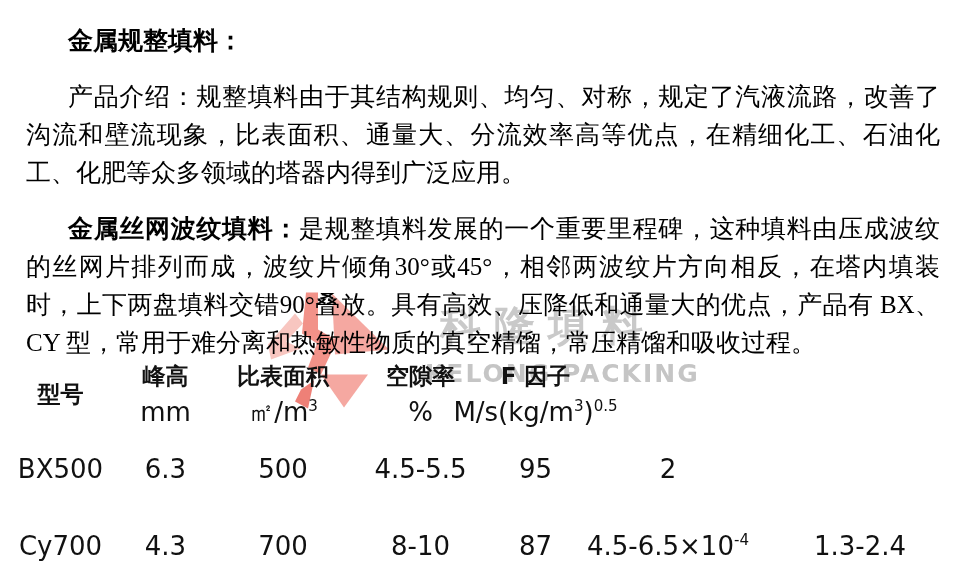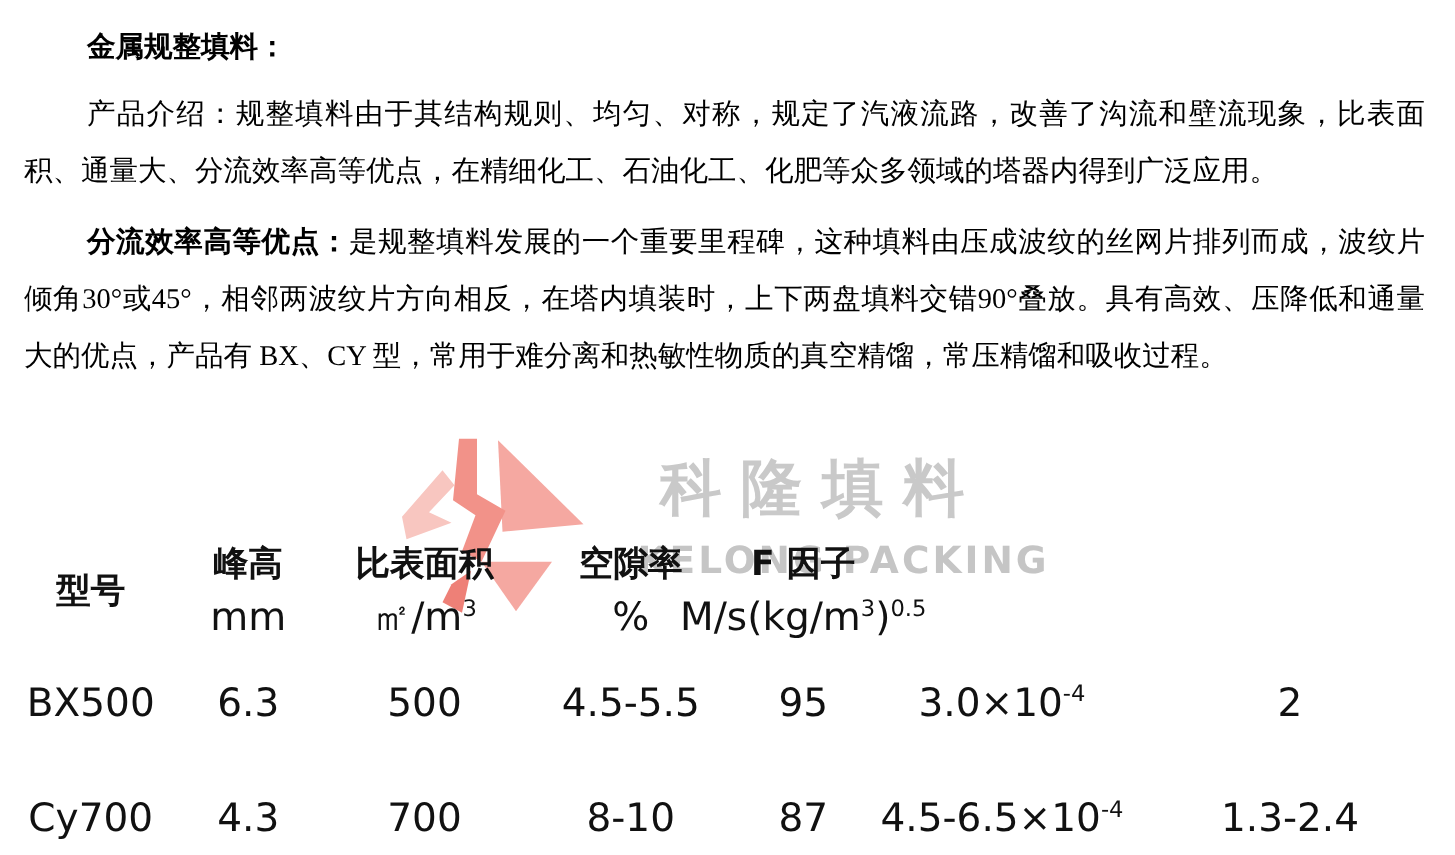--- a/index.html
+++ b/index.html
@@ -22,21 +22,21 @@
   }
   .wm-en{
     position:absolute;left:425px;top:359px;
     font-family:"DejaVu Sans","Liberation Sans",sans-serif;
     font-weight:bold;font-size:25px;line-height:30px;
     letter-spacing:2px;color:#c5c5c5;white-space:nowrap;
   }
   
   .content{position:relative;z-index:1;padding:4px 12px 0 8px;}
   .para{
-    margin:8px;font-size:19px;line-height:38px;
+    margin:18px;font-size:25px;line-height:38px;
     text-align:justify;text-indent:42px;
   }
   .h-bold{
     font-family:"DejaVu Sans","Liberation Sans",sans-serif;
     font-weight:bold;
   }
   
   .tech-table{
     position:absolute;left:8px;top:352px;width:954px;z-index:1;
     font-family:"DejaVu Sans","Liberation Sans",sans-serif;
@@ -66,21 +66,21 @@
       <polygon points="63,83 110,83 86,116" fill="#f5a8a1"></polygon>
       <polygon points="43,98 56,89 50,117 37,110" fill="#ee8077"></polygon>
     </svg>
     <div class="wm-cn">科隆填料</div>
     <div class="wm-en">KELONG PACKING</div>
   </div>
 
   <div class="content">
     <p class="para h-bold">金属规整填料：</p>
     <p class="para">产品介绍：规整填料由于其结构规则、均匀、对称，规定了汽液流路，改善了沟流和壁流现象，比表面积、通量大、分流效率高等优点，在精细化工、石油化工、化肥等众多领域的塔器内得到广泛应用。</p>
-    <p class="para"><span class="h-bold">分流效率高等优点：</span><span>是规整填料发展的一个重要里程碑，这种填料由压成波纹的丝网片排列而成，波纹片倾角30°或45°，相邻两波纹片方向相反，在塔内填装时，上下两盘填料交错90°叠放。具有高效、压降低和通量大的优点，产品有 BX、CY 型，常用于难分离和热敏性物质的真空精馏，常压精馏和吸收过程。</span></p>
+    <p class="para"><span class="h-bold">金属丝网波纹填料：</span><span>是规整填料发展的一个重要里程碑，这种填料由压成波纹的丝网片排列而成，波纹片倾角30°或45°，相邻两波纹片方向相反，在塔内填装时，上下两盘填料交错90°叠放。具有高效、压降低和通量大的优点，产品有 BX、CY 型，常用于难分离和热敏性物质的真空精馏，常压精馏和吸收过程。</span></p>
   </div>
 
   <div class="tech-table">
 
     <div class="t-row t-head">
       <div class="t-cell">
         <div class="cname">型号</div>
       </div>
       <div class="t-cell">
         <div class="cname">峰高</div>
@@ -110,23 +110,20 @@
       <div class="t-cell">
           <div class="cval">500</div>
         </div>
       <div class="t-cell">
           <div class="cval">4.5-5.5</div>
         </div>
       <div class="t-cell">
           <div class="cval">95</div>
         </div>
       <div class="t-cell">
-          <div class="cval"><span>3.0×10</span><sup>-4</sup></div>
-        </div>
-      <div class="t-cell">
           <div class="cval">2</div>
         </div>
     </div>
 
     <div class="t-row t-r2">
       <div class="t-cell">
           <div class="cval">Cy700</div>
         </div>
       <div class="t-cell">
           <div class="cval">4.3</div>

